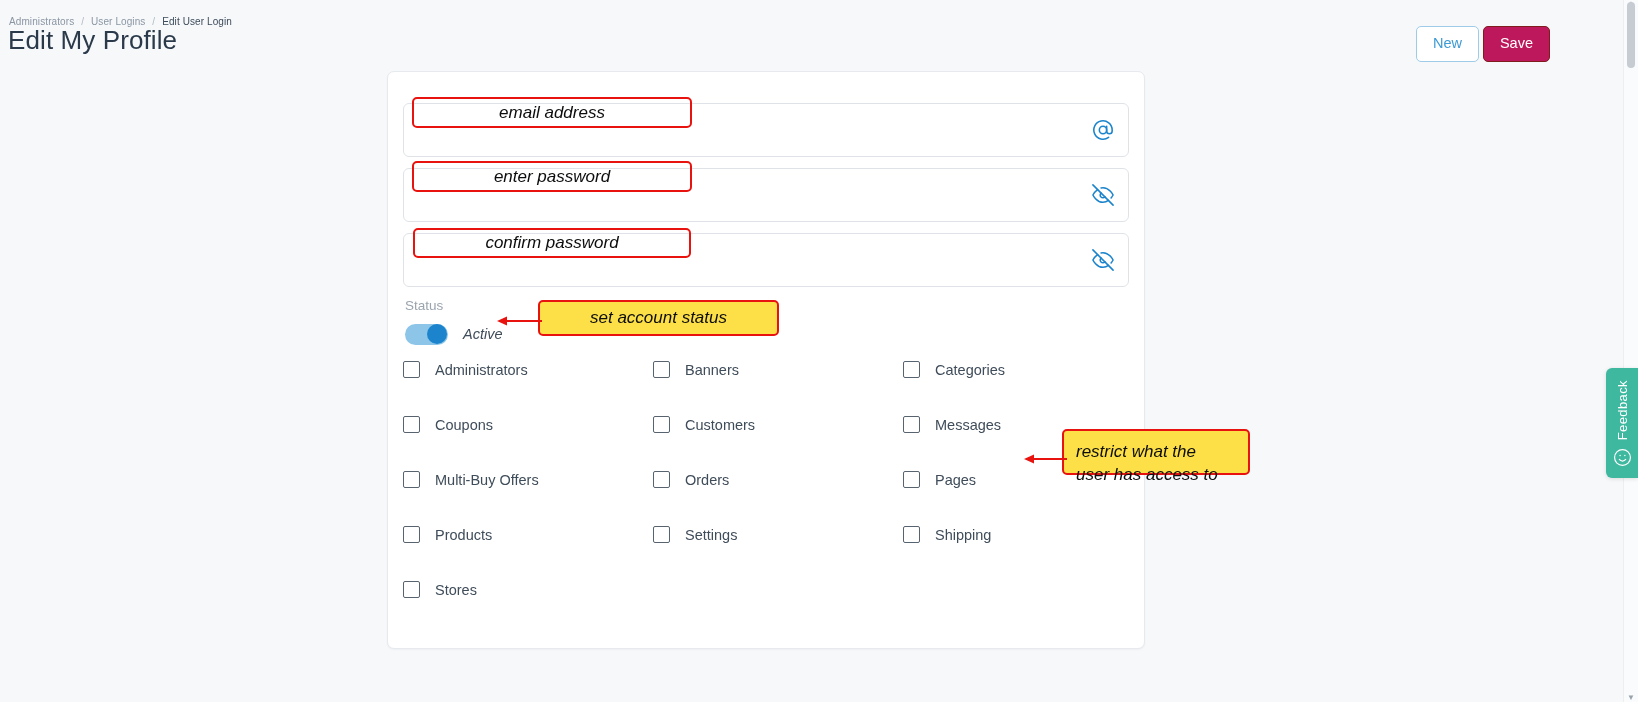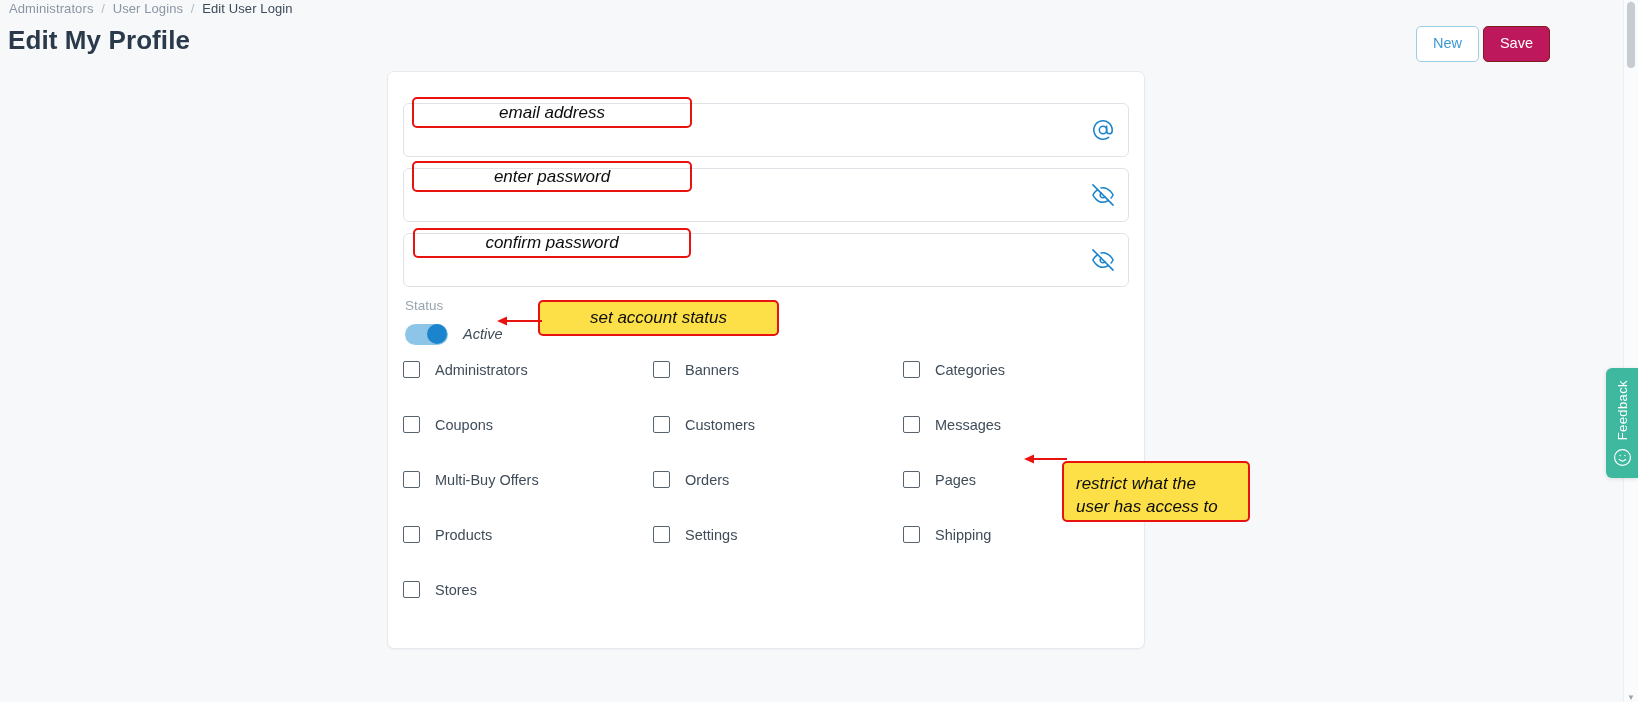--- a/index.html
+++ b/index.html
@@ -19,43 +19,43 @@
   
   .page-header {
     position: absolute;
     left: 0; top: 0;
     width: 1568px;
     height: 68px;
   }
   .breadcrumb {
     position: absolute;
     left: 9px;
-    top: 1px;
-    font-size: 13px;
+    top: 16px;
+    font-size: 10px;
     color: #8a96a3;
     letter-spacing: 0.1px;
     white-space: nowrap;
   }
   .breadcrumb .crumb {
     color: #8a96a3;
     text-decoration: none;
   }
   .breadcrumb .crumb.current {
     color: #3c4b5a;
   }
   .breadcrumb .sep {
     color: #b3bcc6;
     padding: 0 4px;
   }
   .page-title {
     position: absolute;
     left: 8px;
     top: 25px;
     font-size: 26px;
-    font-weight: 700;
+    font-weight: 400;
     color: #2b3a4a;
     letter-spacing: 0.1px;
     margin: 0;
   }
   .header-actions {
     position: absolute;
     right: 18px;
     top: 26px;
     display: flex;
     gap: 4px;
@@ -431,21 +431,21 @@
 
 <div class="anno" style="left:413px; top:228px; width:278px; height:30px;">confirm password</div>
 
 <div class="anno filled" style="left:538px; top:300px; width:241px; height:36px;">set account status</div>
 
 <svg class="anno-arrow" style="left:497px; top:310px;" width="46" height="22" viewBox="0 0 46 22">
   <line x1="45" y1="11" x2="8" y2="11" stroke="#e8130f" stroke-width="2"></line>
   <polygon points="0,11 10,6.5 10,15.5" fill="#e8130f"></polygon>
 </svg>
 
-<div class="anno filled anno-multiline" style="left:1062px; top:429px; width:188px; height:61px;margin-top:32px;">
+<div class="anno filled anno-multiline" style="left:1062px; top:429px; width:188px; height:46px;">
   <span>restrict what the</span><br>
   <span>user has access to</span>
 </div>
 
 <svg class="anno-arrow" style="left:1024px; top:448px;" width="44" height="22" viewBox="0 0 44 22">
   <line x1="43" y1="11" x2="8" y2="11" stroke="#e8130f" stroke-width="2"></line>
   <polygon points="0,11 10,6.5 10,15.5" fill="#e8130f"></polygon>
 </svg>
 
 <div class="feedback-tab">

